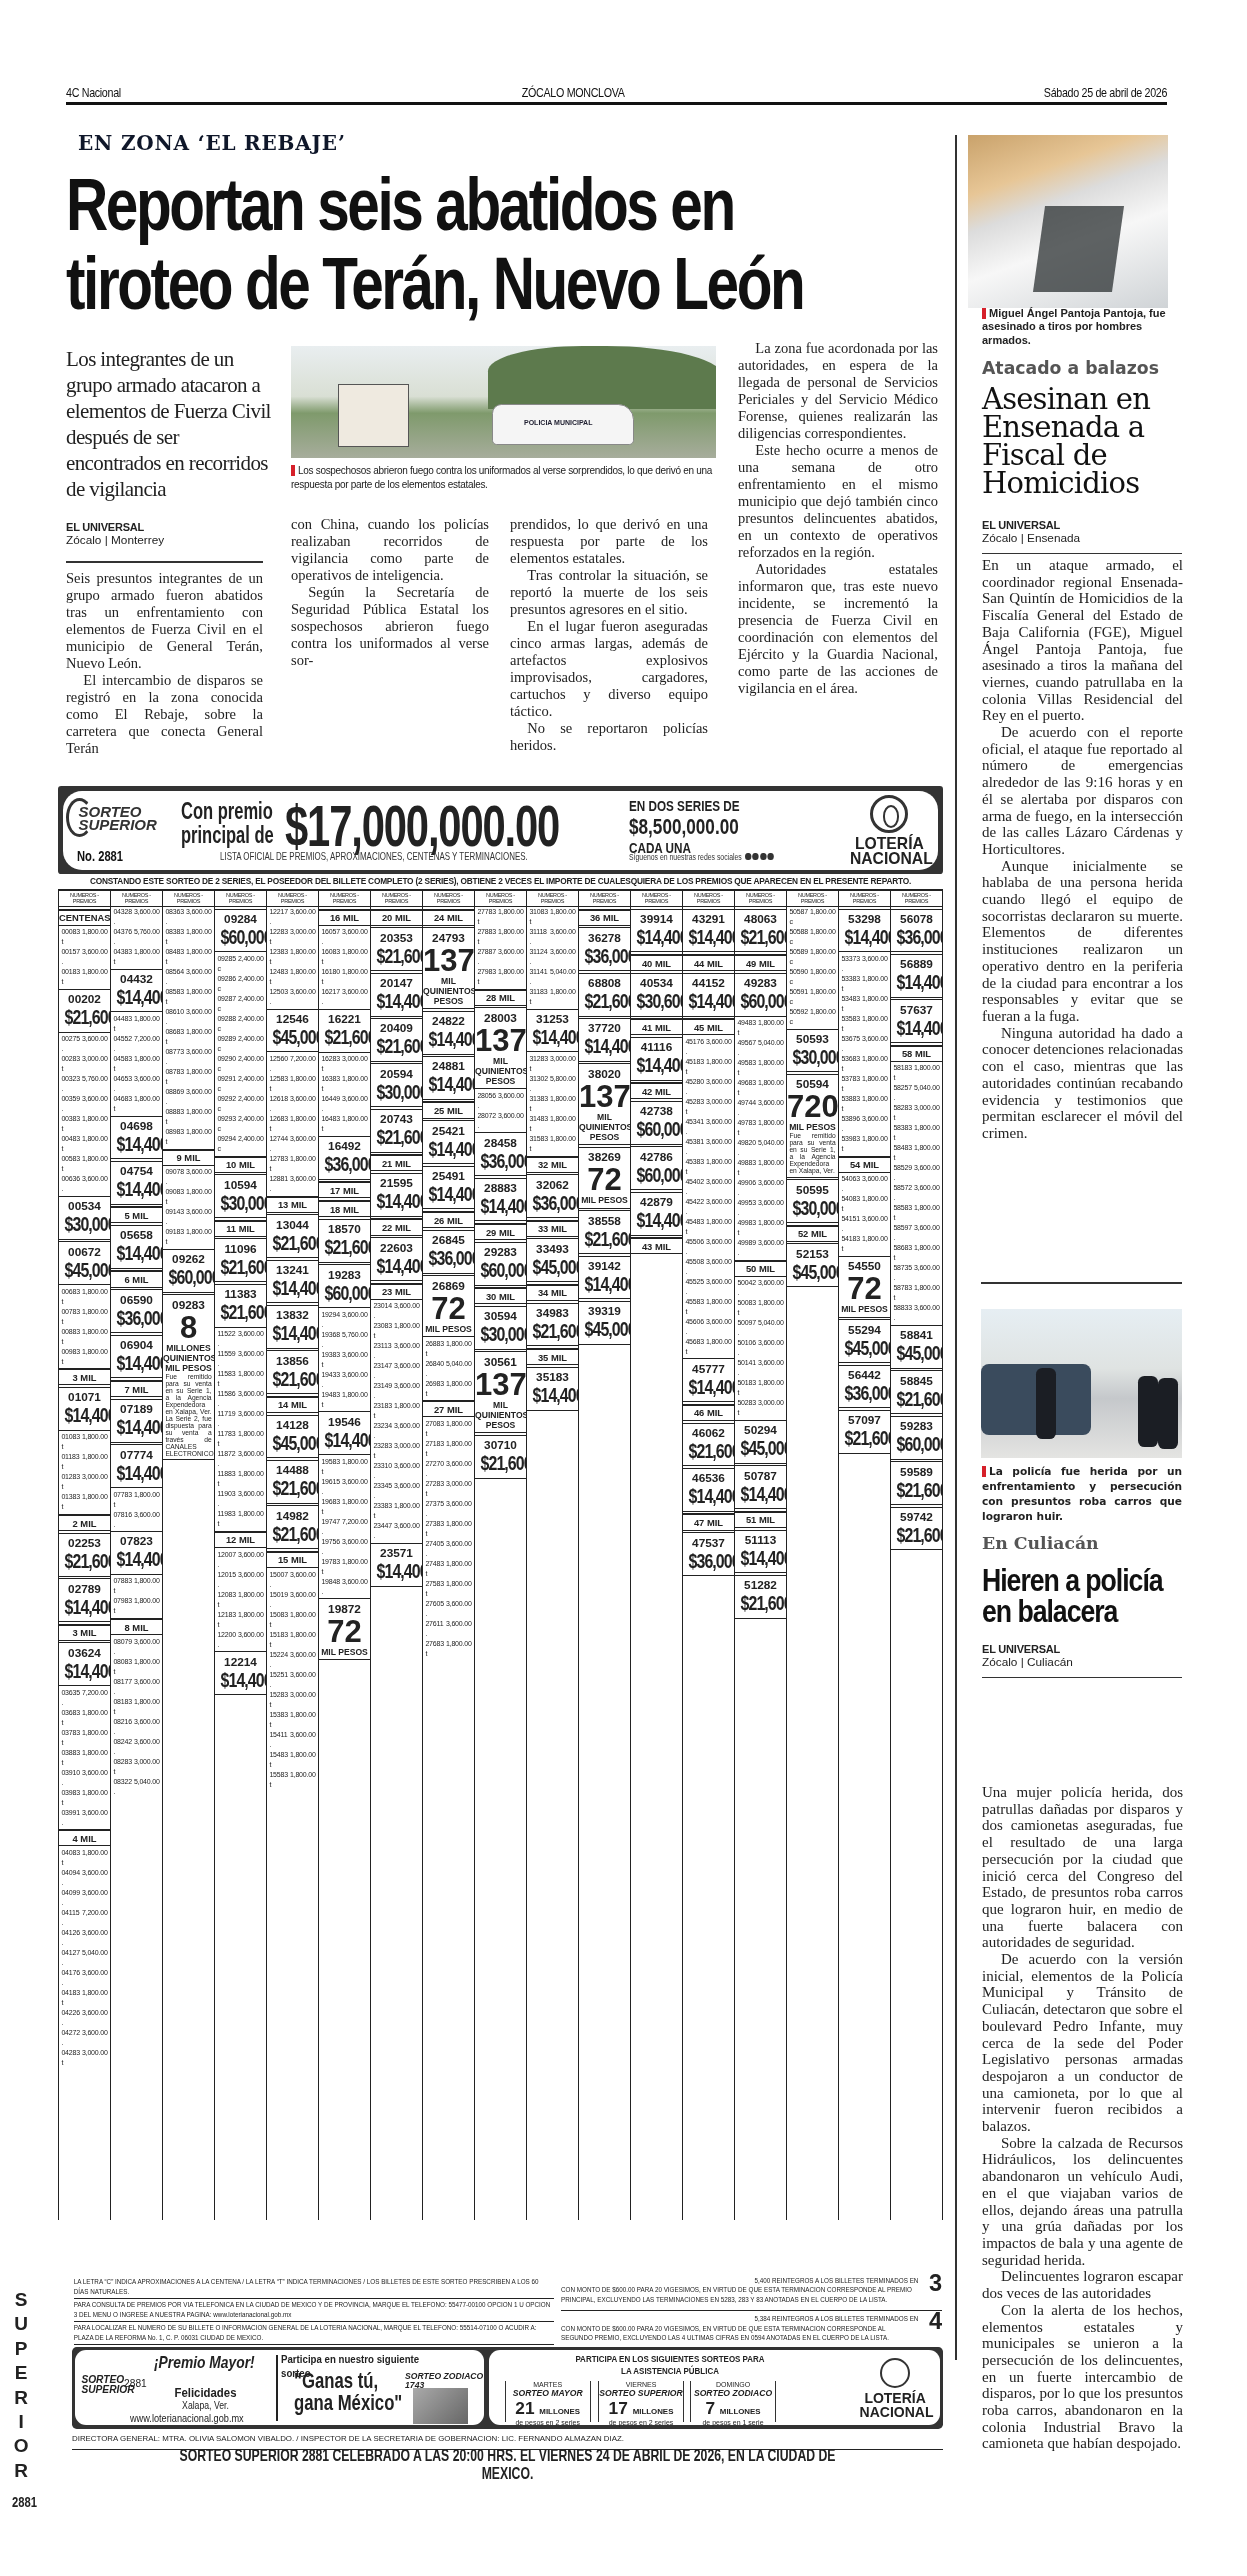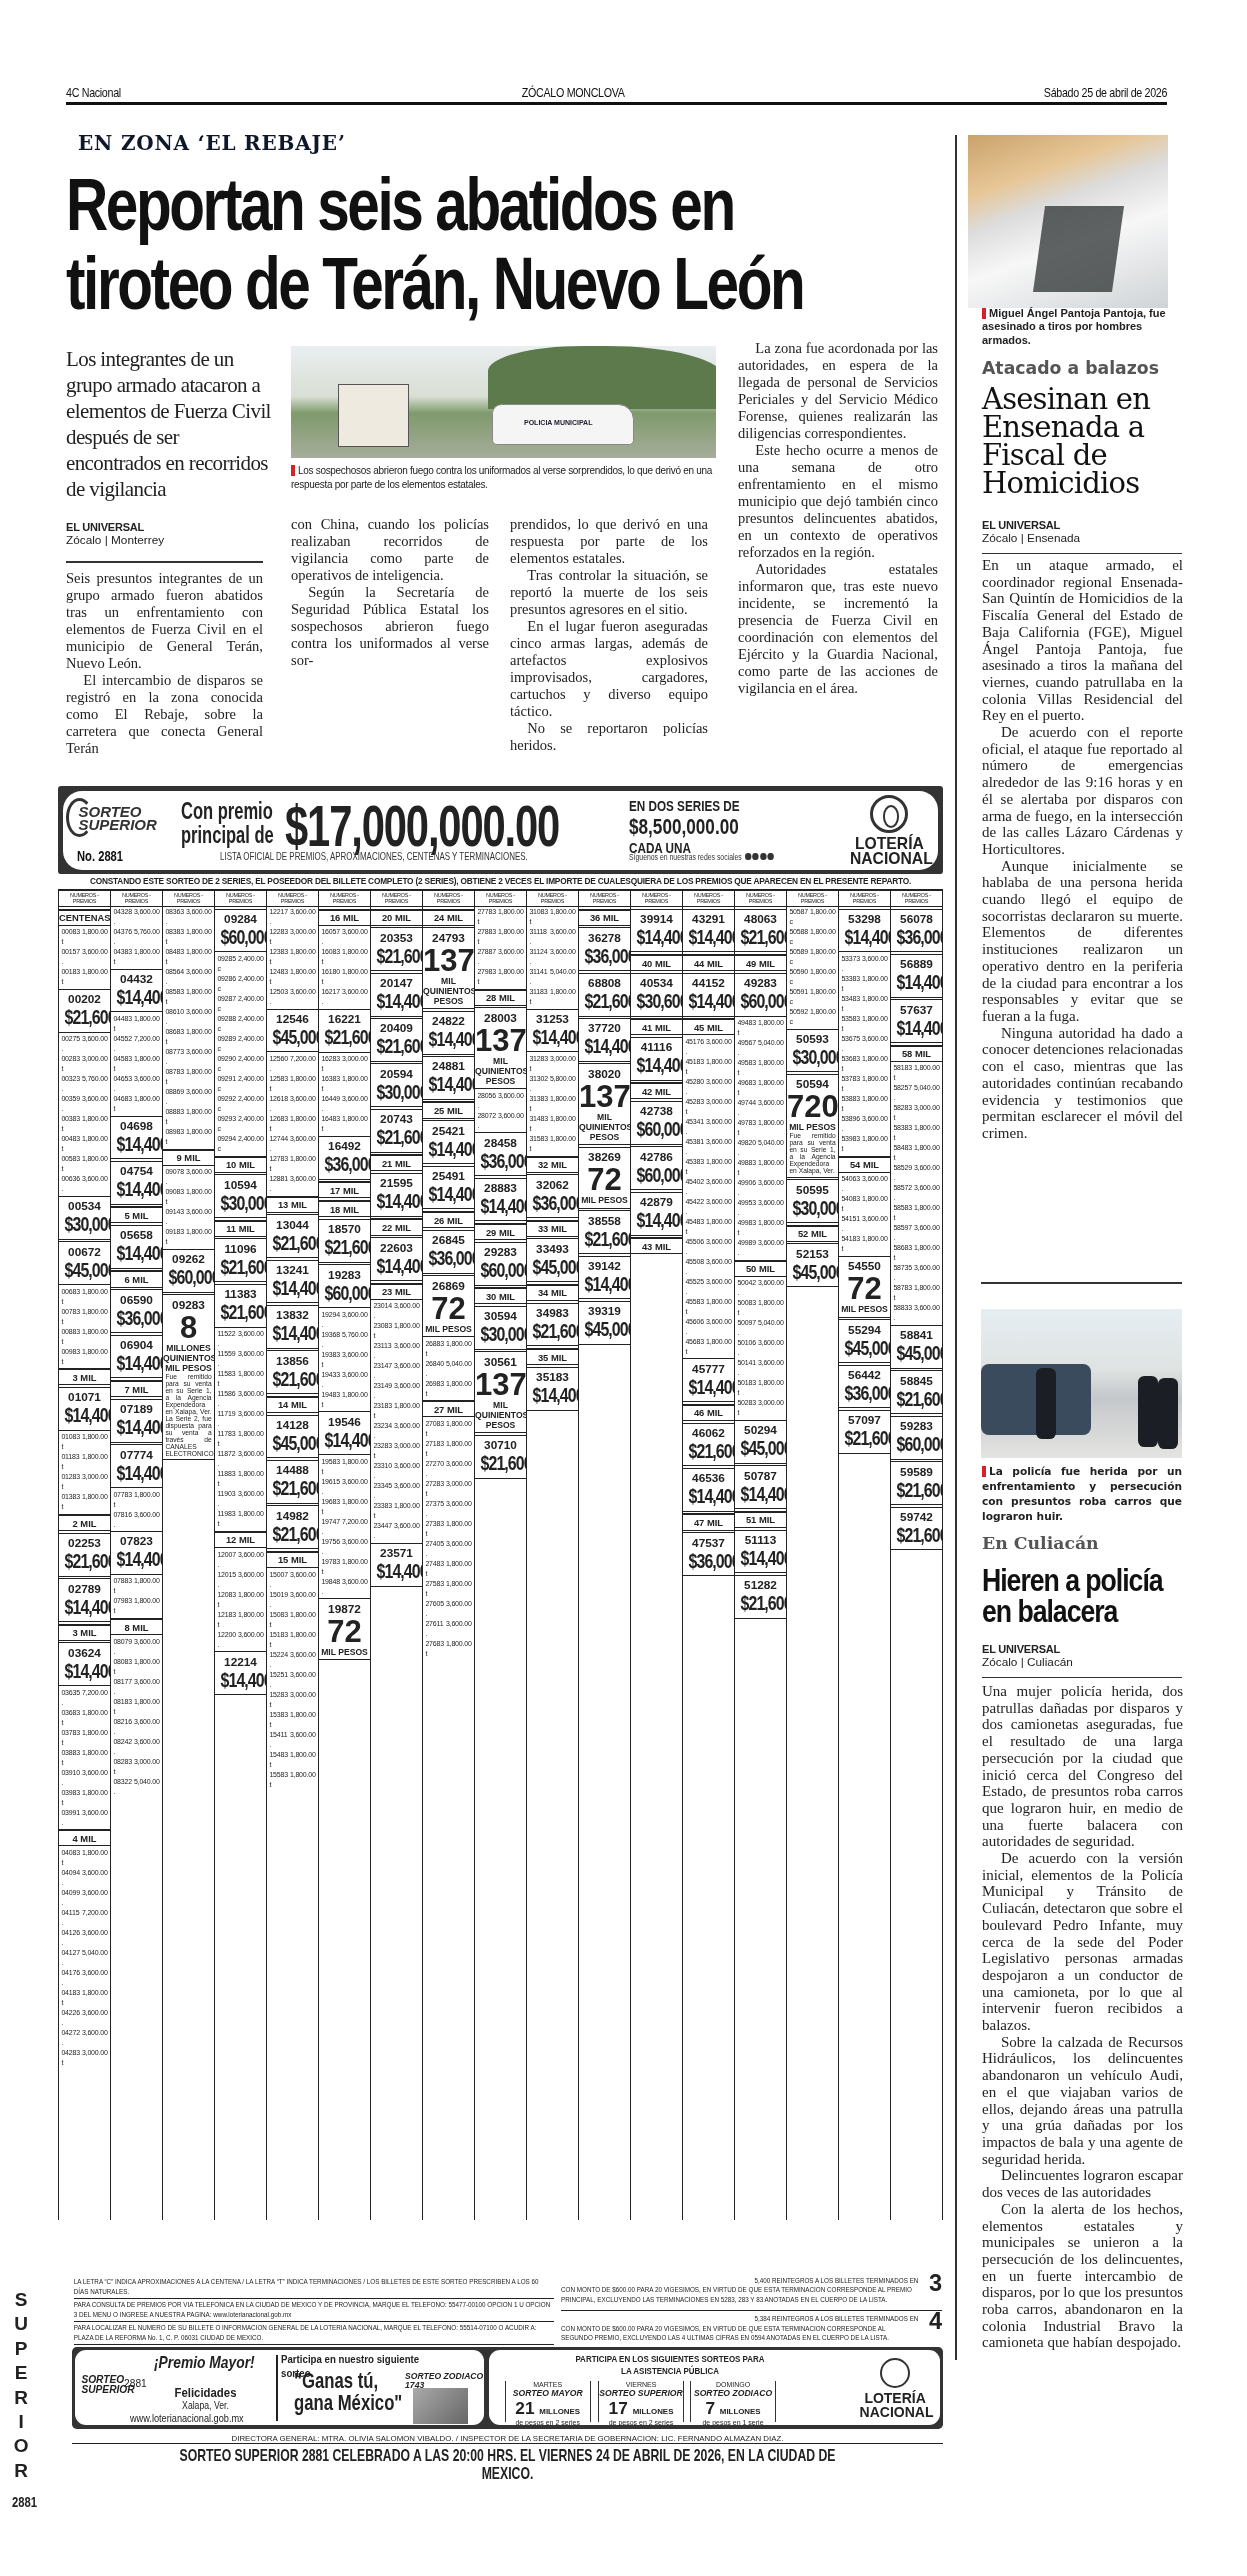--- a/index.html
+++ b/index.html
@@ -98,21 +98,21 @@
   .ganas{position:absolute;left:219px;top:20.4px;font-weight:bold;font-size:22px;line-height:22px;transform:scaleX(.76);transform-origin:left}
   .zod{position:absolute;left:330px;top:22px;font-weight:bold;font-style:italic;font-size:8.6px;line-height:8.6px}
   .zodimg{position:absolute;left:338px;top:38px;width:55px;height:36px;background:linear-gradient(135deg,#aaa,#666)}
   .asist{position:absolute;left:63px;top:3.1px;width:236px;text-align:center;font-weight:bold;font-size:9.4px;line-height:11.8px;transform:scaleX(.85)}
   .sort{position:absolute;top:31px;width:86px;height:41px;border-left:0.8px solid #333;border-right:0.8px solid #333;text-align:center;font-size:7px}
   .sort b{display:block;font-style:italic;font-size:8.6px}
   .sort .m{font-weight:bold;font-size:17.3px}
   .sort .m small{font-size:7.9px}
   .adlot{position:absolute;right:9.4px;top:7.9px;text-align:center;font-weight:bold;font-size:14px;line-height:14px}
   .adlot .emb{width:30px;height:30px;border:2.4px solid #333;border-radius:50%;margin:0 auto 3.1px}
-  .directora{position:absolute;left:72px;top:2434px;width:871px;text-align:center;font-family:"Liberation Sans",sans-serif;font-size:7.9px;color:#222;border-bottom:1.6px solid #222;padding-bottom:0}
+  .directora{position:absolute;left:72px;top:2434px;width:871px;font-family:"Liberation Sans",sans-serif;font-size:7.9px;color:#222;border-bottom:1.6px solid #222;padding-bottom:6px}
   .celebrado{position:absolute;left:72px;top:2447px;width:871px;text-align:center;font-family:"Liberation Sans",sans-serif;font-weight:bold;font-size:15.7px;color:#222;transform:scaleX(.78)}
 </style>
 </head>
 <body>
 
 <div class="masthead">
   <span>4C Nacional</span>
   <span class="c">ZÓCALO MONCLOVA</span>
   <span class="r">Sábado 25 de abril de 2026</span>
 </div>
@@ -187,21 +187,21 @@
   <div class="cop" style="left:177px;top:69px"></div>
 </div>
 <div class="cap3"><span class="redmark"></span><span>La policía fue herida por un enfrentamiento y persecución con presuntos roba carros que lograron huir.</span></div>
 <div class="kick3">En Culiacán</div>
 <div class="head3">Hieren a policía en balacera</div>
 <div class="byline by3">
   <b>EL UNIVERSAL</b>
   <span>Zócalo | Culiacán</span>
   <div class="hr"></div>
 </div>
-<div class="sidecol" style="top:1683px">
+<div class="sidecol" style="top:1784px">
   <p class="noi">Una mujer policía herida, dos patrullas dañadas por disparos y dos camionetas aseguradas, fue el resultado de una larga persecución por la ciudad que inició cerca del Congreso del Estado, de presuntos roba carros que lograron huir, en medio de una fuerte balacera con autoridades de seguridad.</p>
   <p>De acuerdo con la versión inicial, elementos de la Policía Municipal y Tránsito de Culiacán, detectaron que sobre el boulevard Pedro Infante, muy cerca de la sede del Poder Legislativo personas armadas despojaron a un conductor de una camioneta, por lo que al intervenir fueron recibidos a balazos.</p>
   <p>Sobre la calzada de Recursos Hidráulicos, los delincuentes abandonaron un vehículo Audi, en el que viajaban varios de ellos, dejando áreas una patrulla y una grúa dañadas por los impactos de bala y una agente de seguridad herida.</p>
   <p>Delincuentes lograron escapar dos veces de las autoridades</p>
   <p>Con la alerta de los hechos, elementos estatales y municipales se unieron a la persecución de los delincuentes, en un fuerte intercambio de disparos, por lo que los presuntos roba carros, abandonaron en la colonia Industrial Bravo la camioneta que habían despojado.</p>
 </div>
 
 <div class="lot">
   <div class="banner">
     <div class="banner-in">

